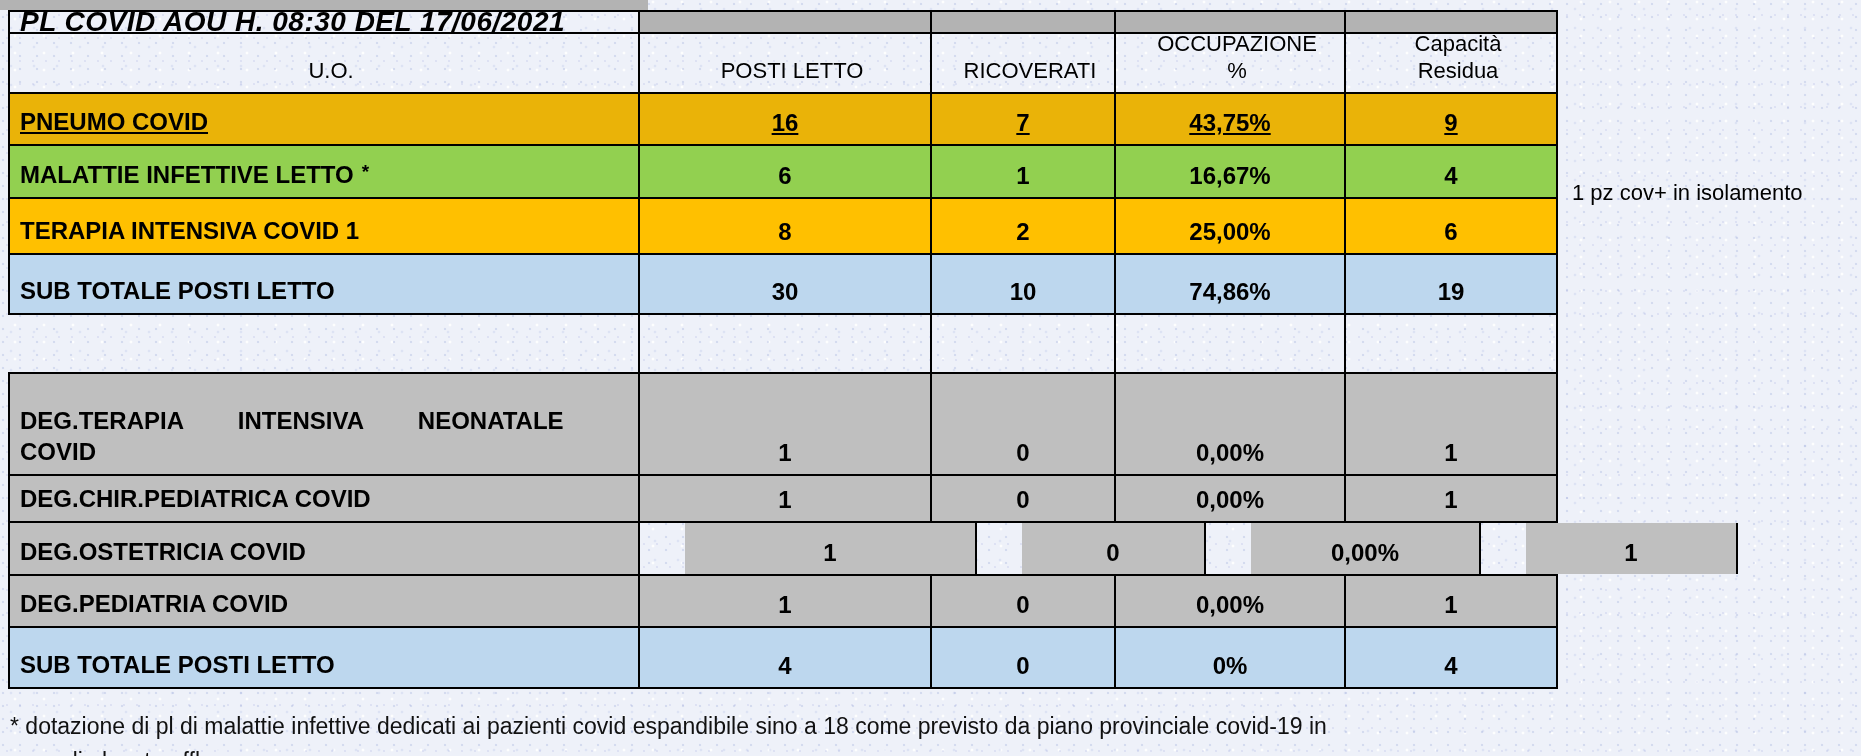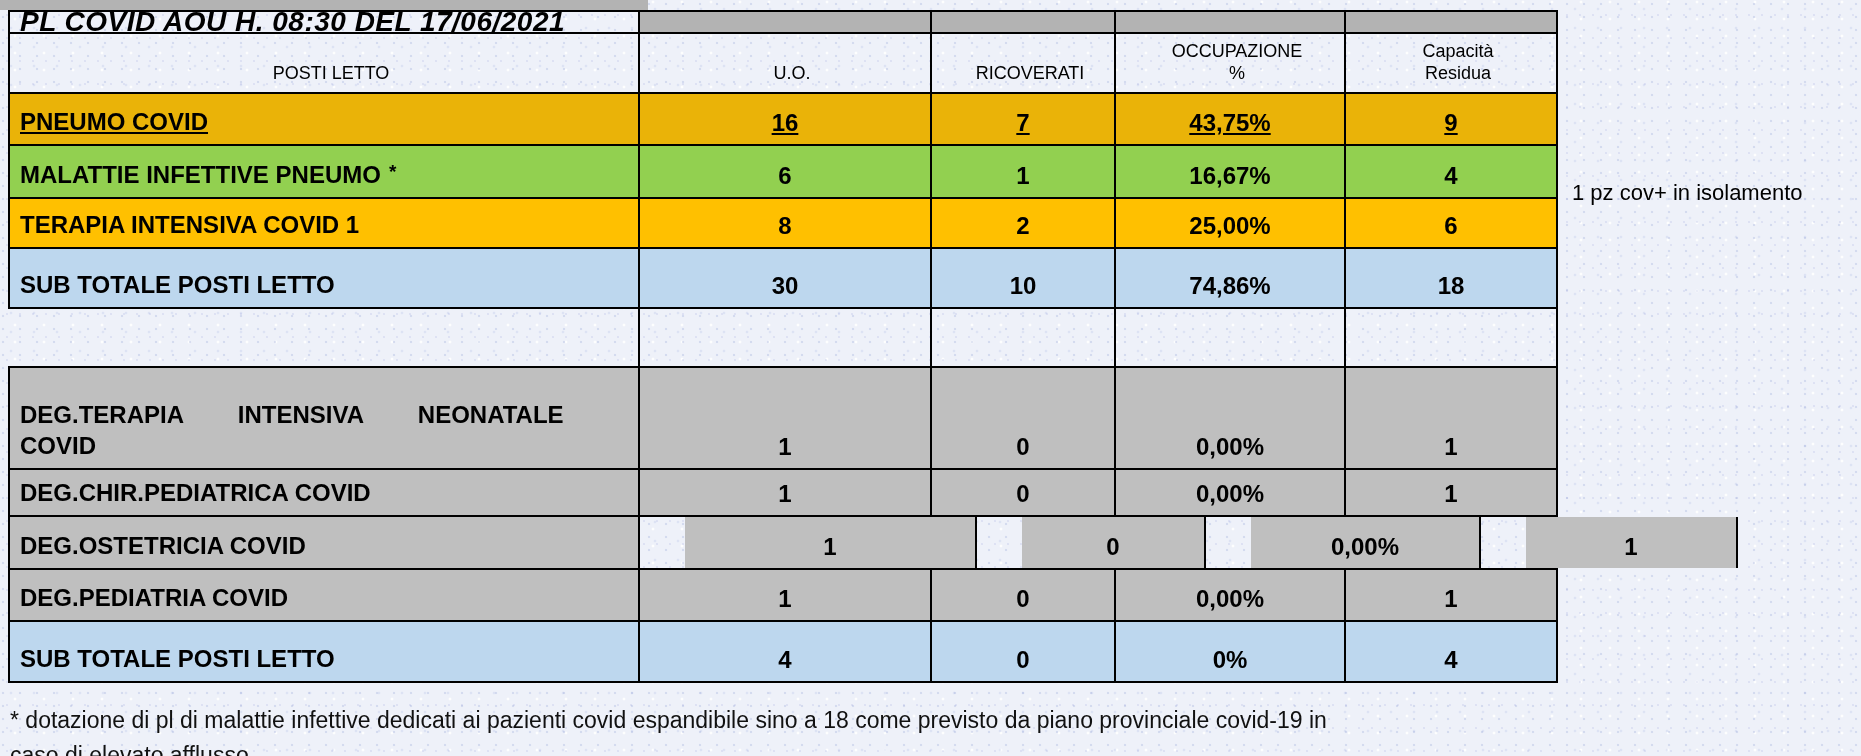--- a/index.html
+++ b/index.html
@@ -25,29 +25,29 @@
       padding:2px 8px 7px; text-align:center; overflow:hidden; }
   .c:first-child{ border-left:2px solid #000; }
   .uo{ justify-content:flex-start; text-align:left; padding-left:10px; }
 
   .r-title{ height:22px; }
   .r-title .c{ align-items:center; padding-bottom:2px; }
   .title-cell{ font-size:28px; font-weight:bold; font-style:italic; letter-spacing:.5px; }
   .gray-cap{ background:#b3b3b3; }
 
   .r-head{ height:60px; }
-  .hdr{ font-size:18px; line-height:1.22; white-space:pre-line;padding-left:22px; }
+  .hdr{ font-size:22px; line-height:1.22; white-space:pre-line;padding-left:22px; }
 
   .lab{ font-weight:bold; font-size:24px; line-height:1.25; }
   .val{ font-weight:bold; font-size:24px; }
   sup.mark{ font-weight:bold; font-size:19px; margin-left:8px; transform:translateY(-6px); }
 
   .r-pneumo   { height:52px; } .r-pneumo   .c{ background:#eab308;text-decoration:underline; }
   .r-malattie { height:53px; } .r-malattie .c{ background:#92d050; }
-  .r-terapia  { height:50px; } .r-terapia  .c{ background:#ffc000; }
+  .r-terapia  { height:56px; } .r-terapia  .c{ background:#ffc000; }
   .r-subtot1  { height:60px; } .r-subtot1  .c{ background:#bdd7ee; }
   .r-empty    { height:59px; } .r-empty .c{ background:transparent; }
   .r-empty .c:first-child{ border-left:none; }
   .r-neo      { height:102px; } .r-neo .c{ background:#bfbfbf; }
   .r-chir     { height:47px; } .r-chir .c{ background:#bfbfbf; }
   .r-oste     { height:53px;gap:45px; } .r-oste .c{ background:#bfbfbf; }
   .r-pedi     { height:52px; } .r-pedi .c{ background:#bfbfbf; }
   .r-subtot2  { height:61px; } .r-subtot2 .c{ background:#bdd7ee; }
 
   .wrap-justify{ white-space:pre-line; word-spacing:48px; line-height:1.3; }
@@ -64,40 +64,40 @@
 
   <div class="row r-title">
     <div class="c uo title-cell">PL COVID AOU H. 08:30 DEL 17/06/2021</div>
     <div class="c gray-cap"></div>
     <div class="c gray-cap"></div>
     <div class="c gray-cap"></div>
     <div class="c gray-cap"></div>
   </div>
 
   <div class="row r-head">
+    <div class="c hdr">U.O.</div>
     <div class="c hdr">POSTI LETTO</div>
-    <div class="c hdr">U.O.</div>
     <div class="c hdr">RICOVERATI</div>
     <div class="c hdr">OCCUPAZIONE
 %</div>
     <div class="c hdr">Capacità
 Residua</div>
   </div>
 
   <div class="row r-pneumo">
     <div class="c uo lab">PNEUMO COVID</div>
     <div class="c val">16</div>
     <div class="c val">7</div>
     <div class="c val">43,75%</div>
     <div class="c val">9</div>
   </div>
 
   <div class="row r-malattie">
     <div class="c uo lab">
-      <span>MALATTIE INFETTIVE PNEUMO</span>
+      <span>MALATTIE INFETTIVE LETTO</span>
         <sup class="mark">*</sup>
     </div>
     <div class="c val">6</div>
     <div class="c val">1</div>
     <div class="c val">16,67%</div>
     <div class="c val">4</div>
   </div>
 
   <div class="row r-terapia">
     <div class="c uo lab">TERAPIA INTENSIVA COVID 1</div>
@@ -105,21 +105,21 @@
     <div class="c val">2</div>
     <div class="c val">25,00%</div>
     <div class="c val">6</div>
   </div>
 
   <div class="row r-subtot1">
     <div class="c uo lab">SUB TOTALE POSTI LETTO</div>
     <div class="c val">30</div>
     <div class="c val">10</div>
     <div class="c val">74,86%</div>
-    <div class="c val">18</div>
+    <div class="c val">19</div>
   </div>
 
   <div class="row r-empty">
     <div class="c"></div>
     <div class="c"></div>
     <div class="c"></div>
     <div class="c"></div>
     <div class="c"></div>
   </div>
 

